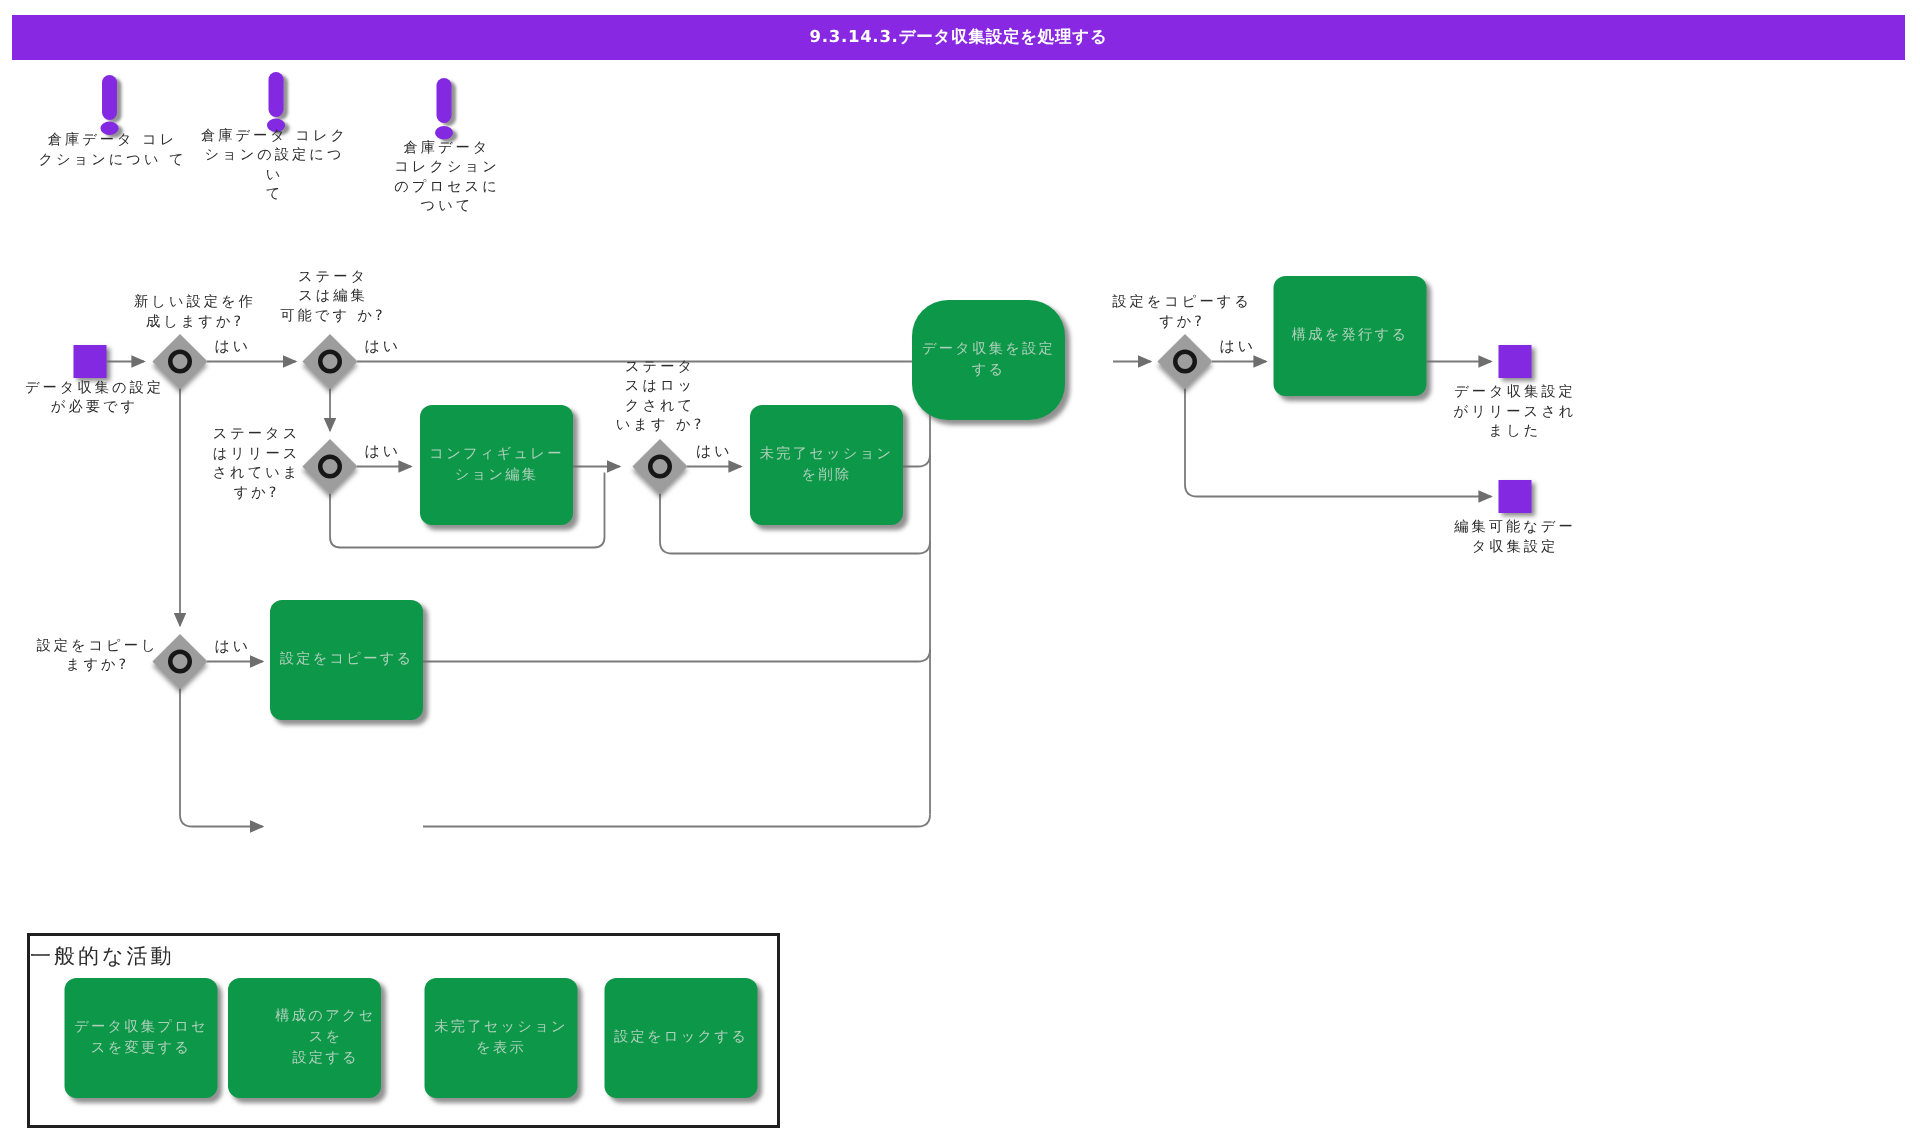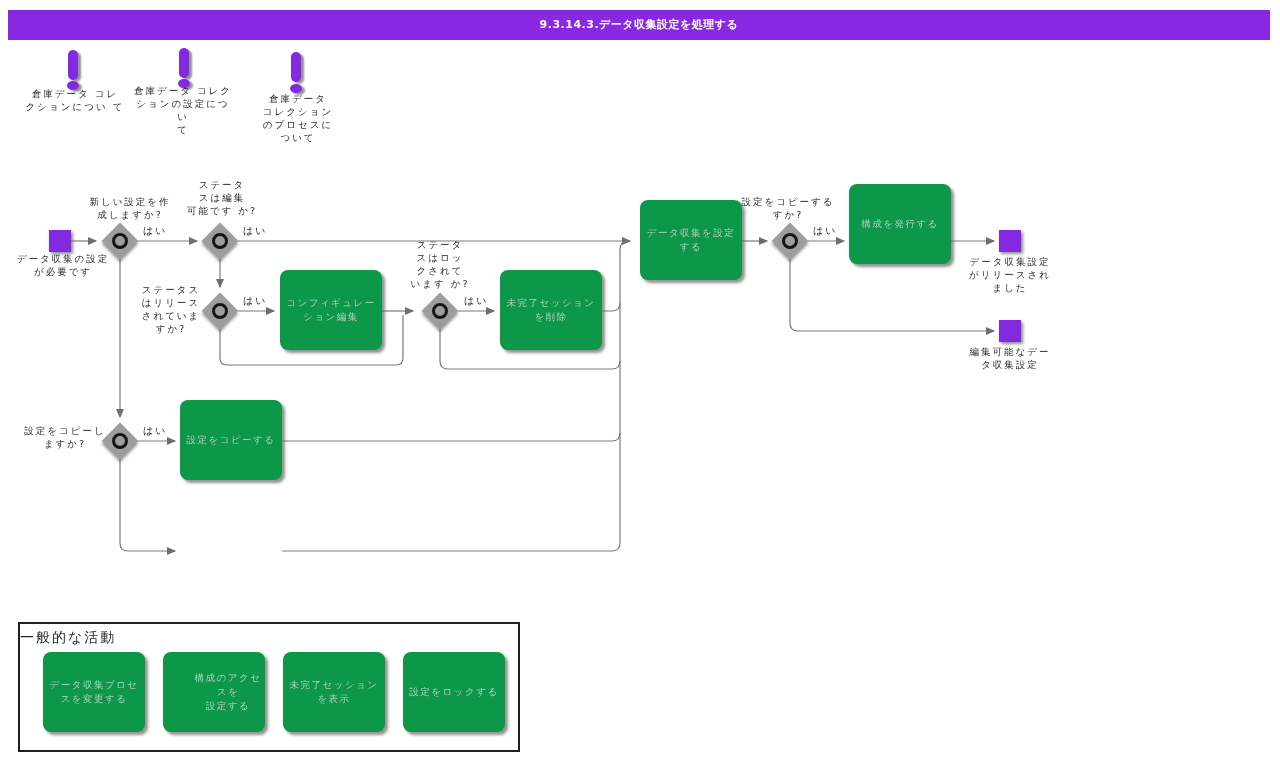--- a/index.html
+++ b/index.html
@@ -181,21 +181,21 @@
   <span class="yes" style="left:813px; top:224px;">はい</span>
 
   <div class="task" style="left:280px; top:270px;">
     <span>コンフィギュレー
 ション編集</span>
   </div>
   <div class="task" style="left:500px; top:270px;">
     <span>未完了セッション
 を削除</span>
   </div>
-  <div class="task" style="left:640px; top:200px;">
+  <div class="task" style="left:608px; top:200px;border-radius:24px;">
     <span>データ収集を設定
 する</span>
   </div>
   <div class="task" style="left:849px; top:184px;">
     <span>構成を発行する</span>
   </div>
   <div class="task" style="left:180px; top:400px;">
     <span>設定をコピーする</span>
   </div>
 
@@ -207,21 +207,21 @@
   <div class="event" style="left:999px; top:320px;"></div>
   <div class="lbl" style="left:956px; top:345px; width:108px;">編集可能なデー
 タ収集設定</div>
 
   <div class="legend">
     <div class="legend-title">一般的な活動</div>
     <div class="task" style="left:23px;">
       <span>データ収集プロセ
 スを変更する</span>
     </div>
-    <div class="task" style="left:143px;padding-left:30px;">
+    <div class="task" style="left:132px;padding-left:30px;">
       <span>構成のアクセスを
 設定する</span>
     </div>
     <div class="task" style="left:263px;">
       <span>未完了セッション
 を表示</span>
     </div>
     <div class="task" style="left:383px;">
       <span>設定をロックする</span>
     </div>

